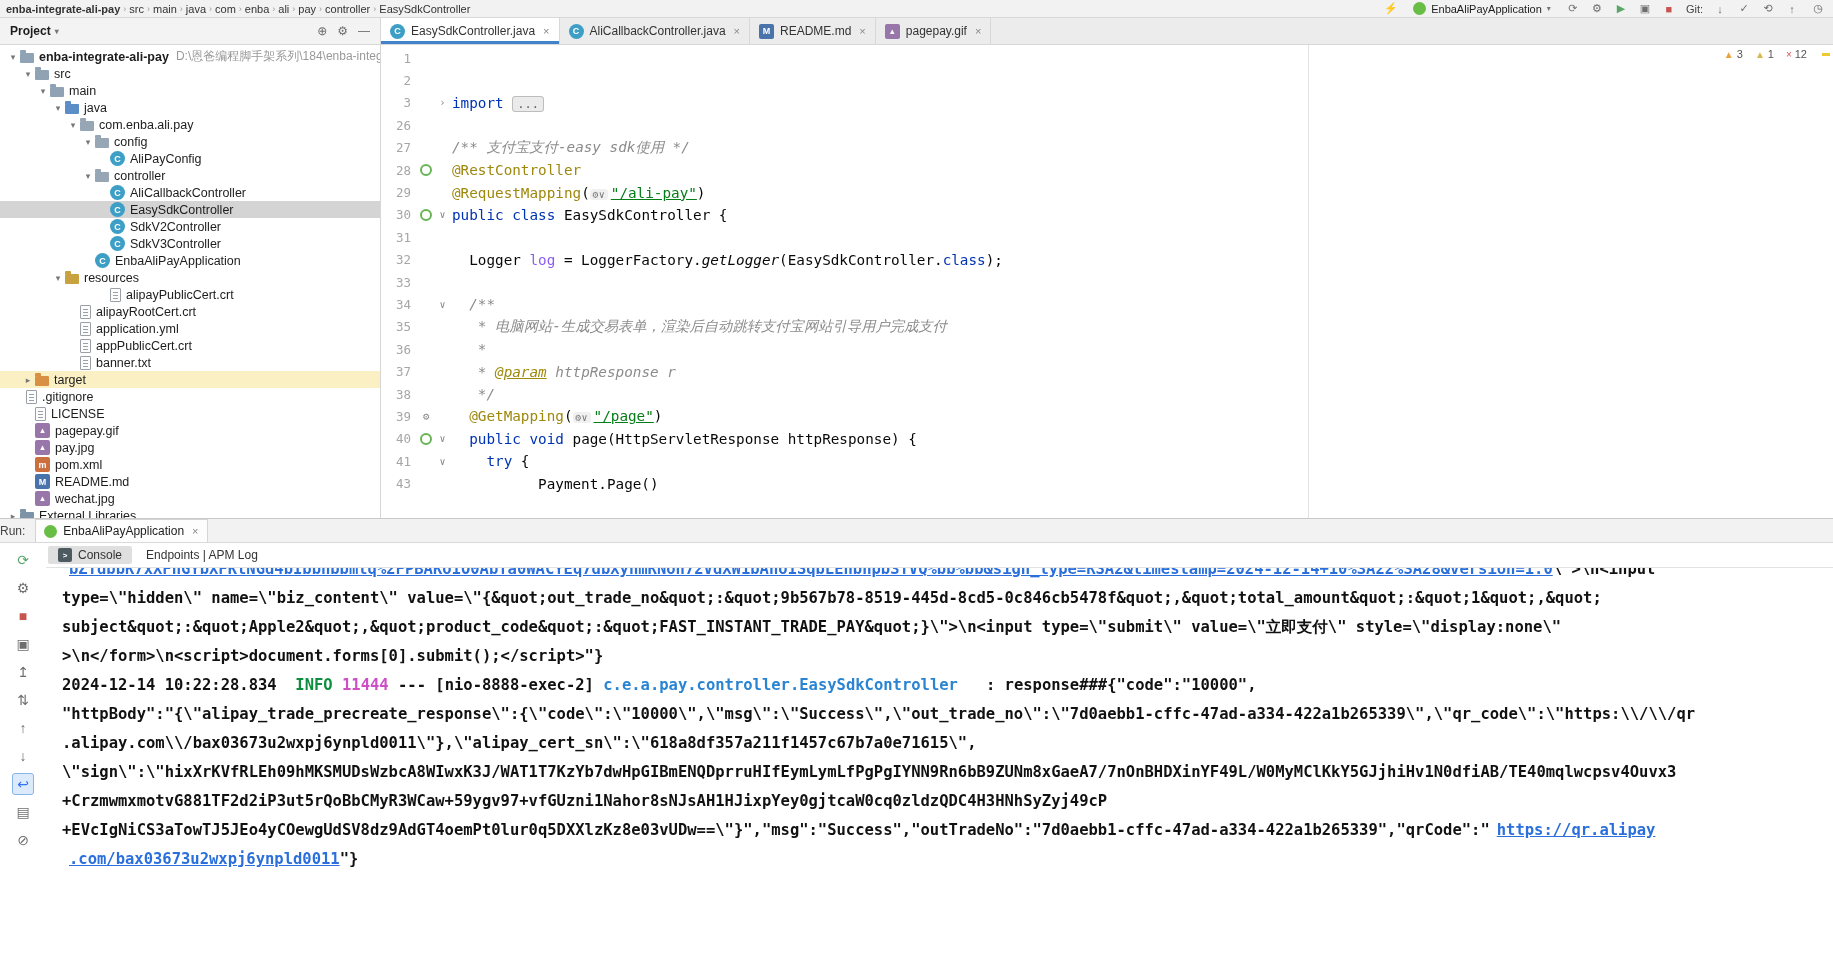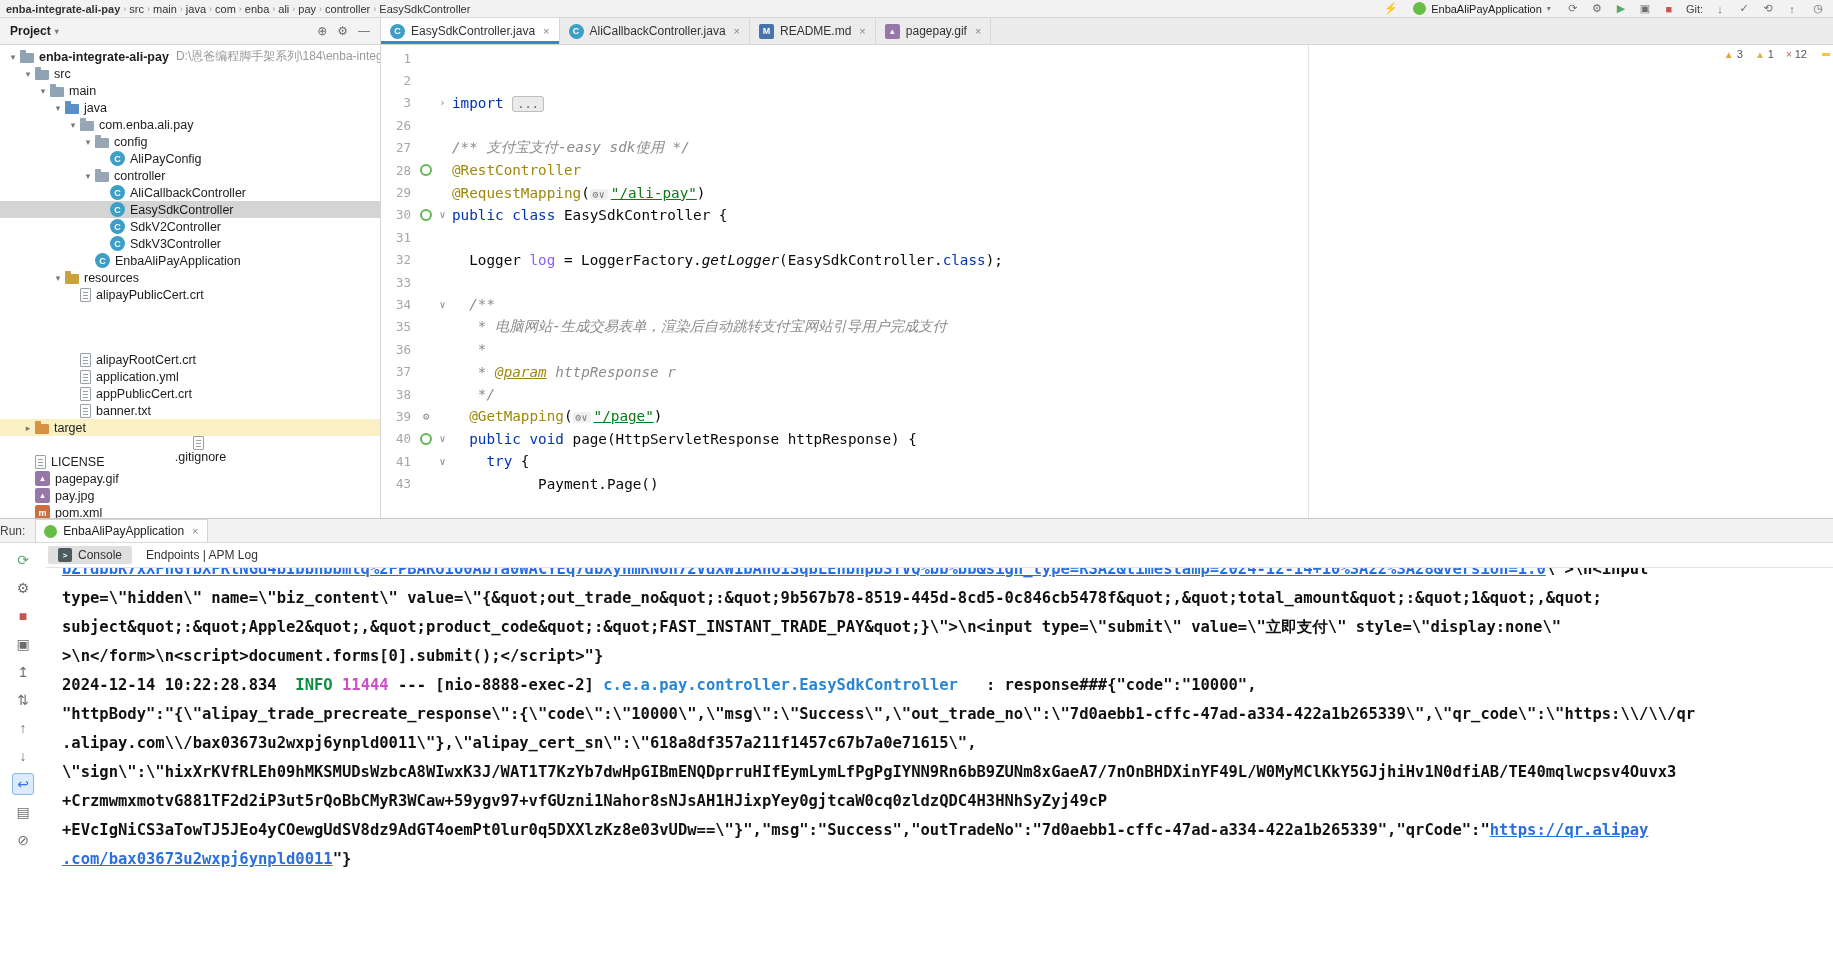--- a/index.html
+++ b/index.html
@@ -116,21 +116,21 @@
   .cright { flex:1; display:flex; flex-direction:column; overflow:hidden; }
   .ctabs { height:25px; flex:none; display:flex; align-items:center; gap:4px; padding-left:2px;
     border-bottom:1px solid #e2e2e2; font-size:12px; }
   .ctab { display:flex; align-items:center; gap:6px; padding:2px 10px; color:#333; border-radius:2px; }
   .ctab.active { background:#dfdfdf; }
   .cout-wrap { flex:1; overflow:hidden; }
   .cout { font-family:"DejaVu Sans Mono", monospace; font-weight:700; font-size:15.5px;
     line-height:29px; white-space:pre; color:#111; padding-left:16px; transform:translateY(-13px); }
   .console-line { height:29px; }
   .c-pl { color:#111; }
-  .c-link { color:#2a6fdb; text-decoration:underline; }
+  .c-link { color:#2a6fdb; text-decoration:underline;margin-left:7px; }
   .c-info { color:#0d8f3f; }
   .c-pid { color:#cd4fc5; }
   .c-logger { color:#2a84d2; }
 </style>
 </head>
 <body>
 
 <div class="window">
 
   <div class="titlebar">
@@ -286,26 +286,26 @@
         <div class="tree-row" style="padding-left: 81px;">
           <span class="tchev"></span>
           <span class="fic fic-class">C</span>
           <span class="tlabel">EnbaAliPayApplication</span>
         </div>
         <div class="tree-row" style="padding-left: 51px;">
           <span class="tchev">▾</span>
           <span class="fic fic-folder v-folder-res"></span>
           <span class="tlabel">resources</span>
         </div>
+        <div class="tree-row" style="padding-left: 96px;">
+          <span class="tchev"></span>
+          <span class="fic fic-file"></span>
+          <span class="tlabel">alipayPublicCert.crt</span>
+        </div>
         <div class="tree-row" style="padding-left: 66px;">
-          <span class="tchev"></span>
-          <span class="fic fic-file"></span>
-          <span class="tlabel">alipayPublicCert.crt</span>
-        </div>
-        <div class="tree-row" style="padding-left: 66px; margin-top: 48px;">
           <span class="tchev"></span>
           <span class="fic fic-file"></span>
           <span class="tlabel">alipayRootCert.crt</span>
         </div>
         <div class="tree-row" style="padding-left: 66px;">
           <span class="tchev"></span>
           <span class="fic fic-file"></span>
           <span class="tlabel">application.yml</span>
         </div>
         <div class="tree-row" style="padding-left: 66px;">
@@ -316,21 +316,21 @@
         <div class="tree-row" style="padding-left: 66px;">
           <span class="tchev"></span>
           <span class="fic fic-file"></span>
           <span class="tlabel">banner.txt</span>
         </div>
         <div class="tree-row hl" style="padding-left: 21px;">
           <span class="tchev">▸</span>
           <span class="fic fic-folder v-folder-excl"></span>
           <span class="tlabel">target</span>
         </div>
-        <div class="tree-row" style="padding-left: 21px; flex-direction: column;">
+        <div class="tree-row" style="padding-left: 12px;">
           <span class="tchev"></span>
           <span class="fic fic-file"></span>
           <span class="tlabel">.gitignore</span>
         </div>
         <div class="tree-row" style="padding-left: 21px;">
           <span class="tchev"></span>
           <span class="fic fic-file"></span>
           <span class="tlabel">LICENSE</span>
         </div>
         <div class="tree-row" style="padding-left: 21px;">

